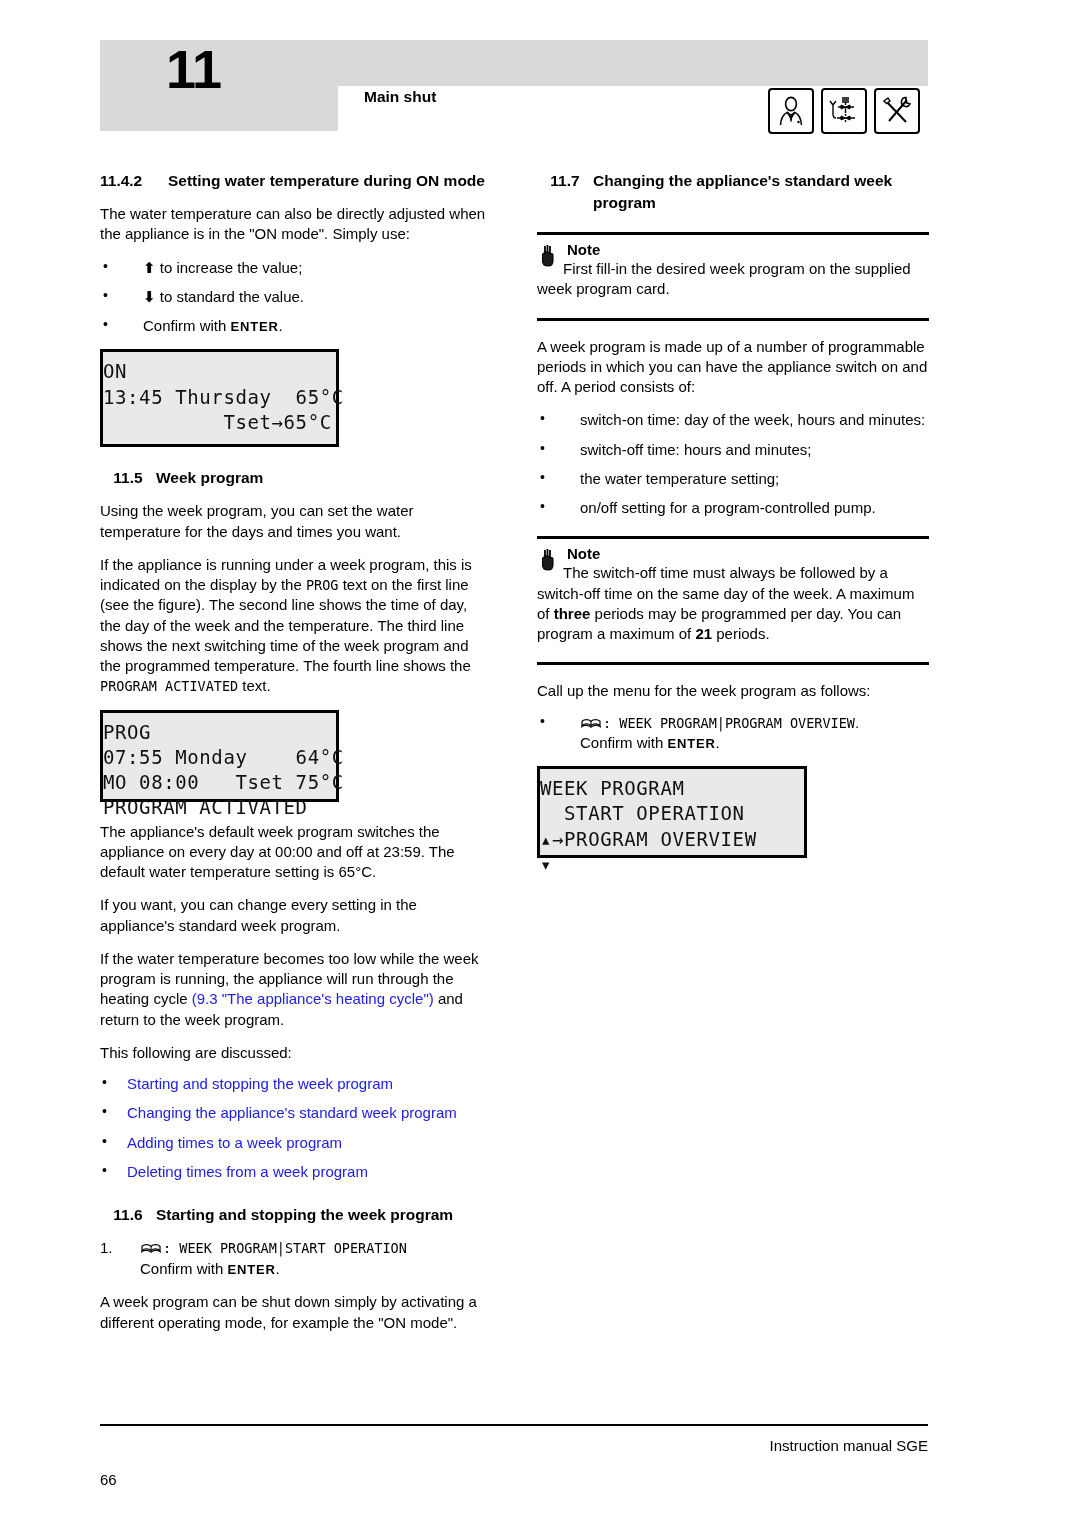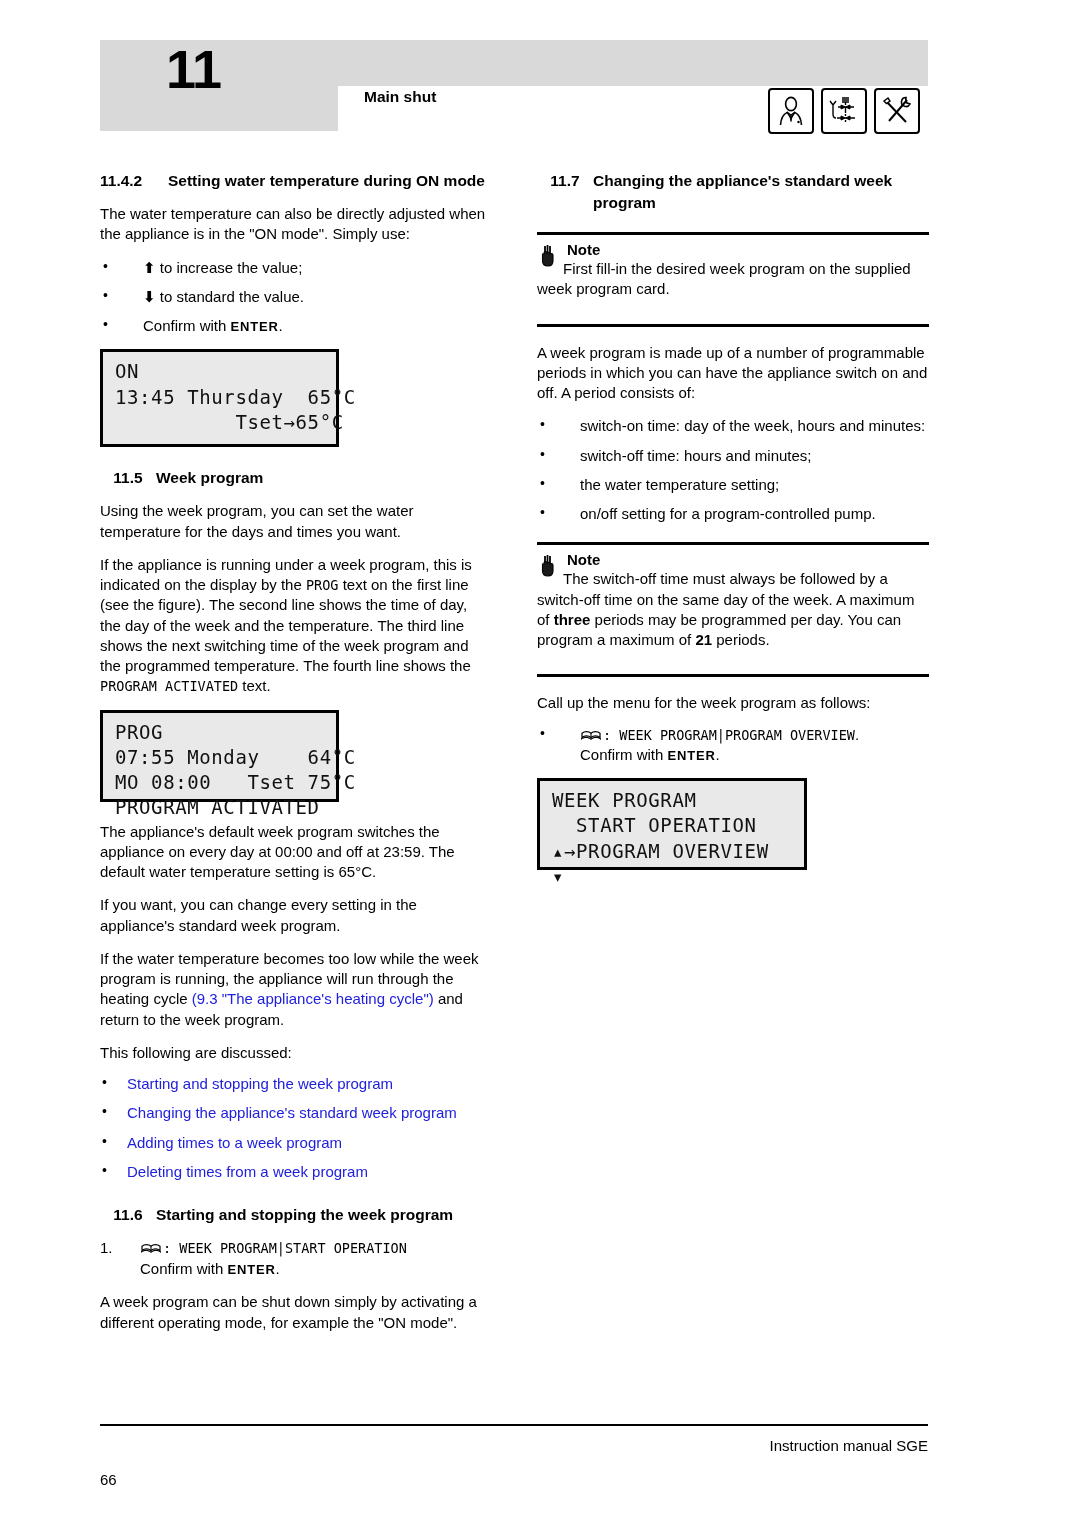--- a/index.html
+++ b/index.html
@@ -172,39 +172,39 @@
   .glyph-arrow {
     font-family: "DejaVu Sans", sans-serif;
     font-size: 15px;
     font-weight: bold;
   }
 
   
   .lcd {
     border: 3px solid #000;
     background: #e9e9e9;
-    padding: 7px 10px 7px 12px;
+    padding: 7px 10px 7px 0;
     margin: 4px 0 20px 0;
     box-sizing: border-box;
     font-family: "DejaVu Sans Mono", monospace;
     font-size: 19px;
     line-height: 1.33;
     letter-spacing: 0.6px;
     white-space: pre;
     color: #111;
   }
   .lcd.w1 { width: 239px; height: 98px; }
   .lcd.w2 { width: 239px; height: 92px; }
   .lcd.w3 { width: 270px; height: 92px; }
 
   
   .note {
     border-top: 3px solid #000;
     border-bottom: 3px solid #000;
-    padding: 6px 0 24px 0;
+    padding: 6px 0 18px 0;
     margin: 6px 0 16px 0;
     position: relative;
   }
   .note-title {
     font-size: 15px;
     font-weight: bold;
     margin: 0 0 1px 30px;
   }
   .note-body {
     font-size: 15px;

